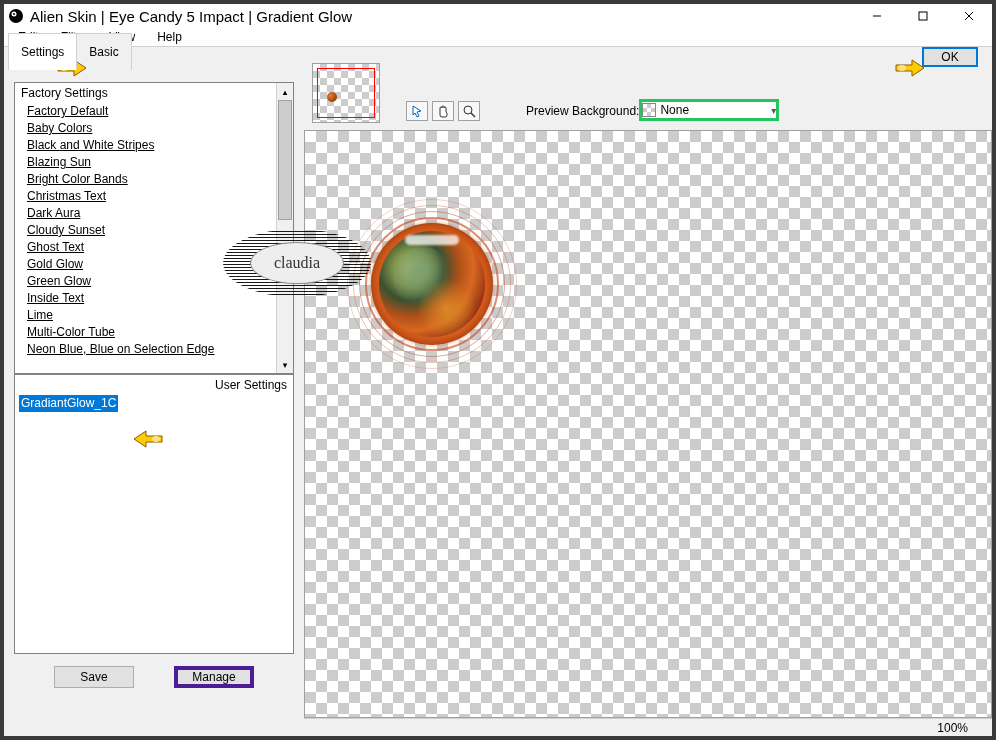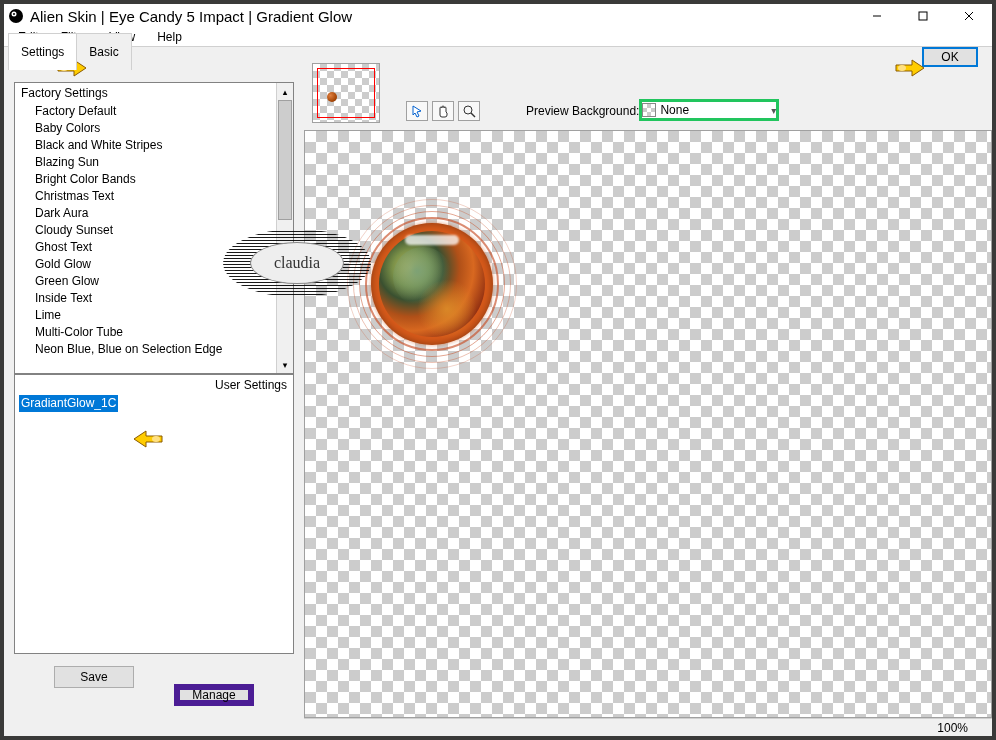--- a/index.html
+++ b/index.html
@@ -30,28 +30,28 @@
   .main { position:absolute; top:66px; left:0; right:0; bottom:0; background:#15803d; display:flex; }
   .leftpanel { width:300px; background:#f0f0f0; padding:12px 10px 0 10px; display:flex; flex-direction:column; }
   .listbox { background:#fff; border:1px solid #828282; position:relative; }
   .listbox .scrollbar { position:absolute; right:0; top:0; bottom:0; width:17px; background:#f0f0f0; border-left:1px solid #d0d0d0; display:flex; flex-direction:column; }
   .sb-btn { height:17px; display:flex; align-items:center; justify-content:center; font-size:9px; background:#f0f0f0; }
   .sb-track { flex:1; background:#f0f0f0; position:relative; }
   .sb-thumb { position:absolute; left:1px; right:1px; top:0; height:120px; background:#cdcdcd; border:1px solid #a0a0a0; }
   .list-inner { padding:0; overflow:hidden; margin-right:17px; }
   .list-header { font-size:12px; padding:3px 6px;}
   .list-item { font-size:12px; padding:0px 6px; line-height:17px; white-space:nowrap; overflow:hidden; }
-  .list-item.indent { padding-left:20px; }
+  .list-item.indent { padding-left:12px;text-decoration:underline; }
   .list-item.selected { background:#0078d7; color:#fff; display:inline-block; margin-left:4px; padding:0 2px; }
   .factory-box { height:292px; }
   .user-box { height:280px; margin-top:0;text-align:right; }
 
   .bottom-btns { display:flex; gap:40px; justify-content:center; margin-top:12px; }
   .btn2 { width:80px; height:22px; background:#e1e1e1; border:1px solid #adadad; font-size:12px; display:flex; align-items:center; justify-content:center; }
-  .btn2.focus { border:6px solid #4c1d95;margin-top:18px; }
+  .btn2.focus { border:4px solid #4c1d95; }
 
   
   .rightpanel { flex:1; position:relative; }
   .navstrip { height:60px; background:#f0f0f0; display:flex; align-items:flex-start; padding:0 8px; gap:6px; }
   .thumb-frame { width:68px; height:60px; border:1px solid #a0a0a0; background-image:
     linear-gradient(45deg,#ccc 25%,transparent 25%),
     linear-gradient(-45deg,#ccc 25%,transparent 25%),
     linear-gradient(45deg,transparent 75%,#ccc 75%),
     linear-gradient(-45deg,transparent 75%,#ccc 75%);
     background-size:14px 14px;

